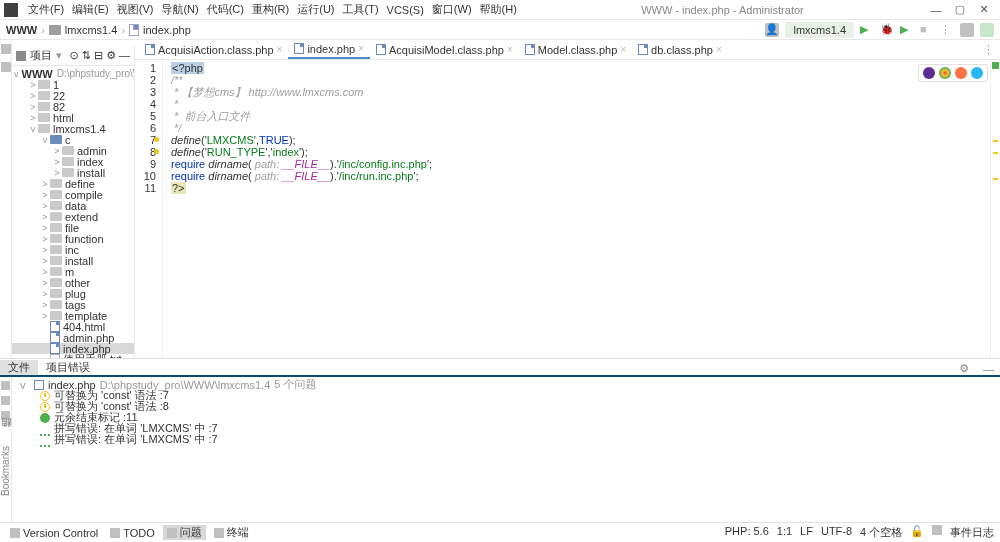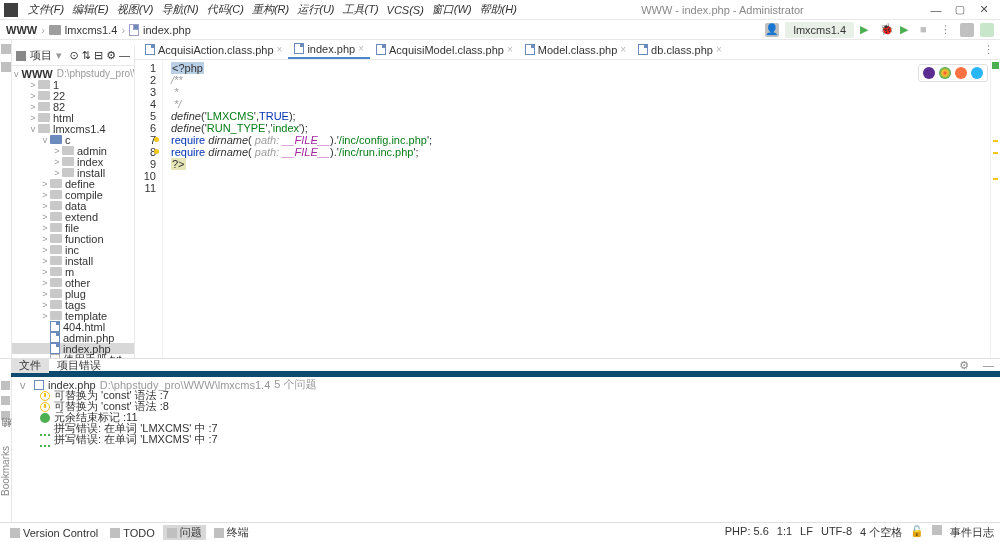--- a/index.html
+++ b/index.html
@@ -1,19 +1,19 @@
 <!DOCTYPE html>
 <html><head>
 <meta charset="utf-8">
 <style>
 *{margin:0;padding:0;box-sizing:border-box;font-family:"Microsoft YaHei",Arial,sans-serif;font-size:11px;color:#333;}
 html,body{width:1000px;height:542px;overflow:hidden;background:#fff;}
 .menubar{height:20px;display:flex;align-items:center;background:#fff;border-bottom:1px solid #e8e8e8;padding:0 4px;}
 .menubar .logo{width:14px;height:14px;background:#3f3f3f;margin-right:6px;}
-.menubar .mi{padding:0 4px;cursor:default;font-style:italic;}
+.menubar .mi{padding:0 4px;cursor:default;}
 .menubar .center{flex:1;text-align:center;color:#888;}
 .menubar .winbtn{width:24px;text-align:center;color:#555;}
 .breadcrumb{height:20px;display:flex;align-items:center;padding:0 6px;border-bottom:1px solid #e8e8e8;gap:4px;}
 .breadcrumb .dir-icon{width:12px;height:10px;background:#9e9e9e;border-radius:1px;display:inline-block;}
 .breadcrumb .file-icon{width:10px;height:12px;background:#fff;border:1px solid #a0a0c8;display:inline-block;position:relative;}
 .breadcrumb .file-icon:before{content:"";position:absolute;top:0;right:0;width:4px;height:4px;background:#6b8bbd;border-left:1px solid #a0a0c8;border-bottom:1px solid #a0a0c8;}
 .breadcrumb .chev{color:#aaa;}
 .breadcrumb .right-icons{margin-left:auto;display:flex;gap:6px;align-items:center;}
 .breadcrumb .ic{width:14px;height:14px;display:inline-block;border-radius:2px;}
 .body-row{display:flex;height:318px;}
@@ -55,21 +55,21 @@
 .code .kw{color:#0033b3;}
 .code .str{color:#067d17;}
 .code .var{color:#a626a4;font-style:italic;}
 .code .fn{font-style:italic;}
 .right-gutter{width:10px;background:#fff;border-left:1px solid #f0f0f0;position:relative;}
 .right-gutter .sq-top{position:absolute;top:2px;left:1px;width:7px;height:7px;background:#4caf50;}
 .right-gutter .ymark{position:absolute;left:2px;width:5px;height:2px;background:#f5c518;}
 .floating-icons{position:absolute;top:24px;right:12px;display:flex;gap:4px;background:#fff;border:1px solid #e0e0e0;padding:2px 4px;border-radius:3px;}
 .floating-icons .bi{width:12px;height:12px;border-radius:50%;}
 .problems-panel{border-top:1px solid #e0e0e0;height:164px;display:flex;flex-direction:column;}
-.ptabs{height:18px;display:flex;align-items:center;border-bottom:6px solid #0c4a6e;margin-left:11px;}
+.ptabs{height:18px;display:flex;align-items:flex-end;border-bottom:2px solid #0c4a6e;}
 .ptabs .pt{padding:0 8px;cursor:default;}
 .ptabs .pt.active{background:#e0e0e0;}
 .ptabs .gear{margin-left:auto;padding:0 8px;color:#888;}
 .pbody{flex:1;display:flex;}
 .pside{width:12px;border-right:1px solid #e8e8e8;display:flex;flex-direction:column;align-items:center;gap:6px;padding-top:4px;}
 .pside .pi{width:9px;height:9px;background:#c0c0c0;}
 .plist{flex:1;padding:2px 0;}
 .plist .prow{height:11px;display:flex;align-items:center;padding-left:8px;gap:4px;}
 .plist .prow .ch{color:#999;width:10px;}
 .plist .prow .pic{width:10px;height:10px;}
@@ -327,21 +327,23 @@
           <div>6</div>
           <div class="mark">7</div>
           <div class="mark">8</div>
           <div>9</div>
           <div>10</div>
           <div>11</div>
         </div>
       <div class="code">
         <div class="ln"><span class="hl">&lt;?php</span></div>
         <div class="ln cmt">/**</div>
+        <div class="ln cmt"> * 【梦想cms】 http://www.lmxcms.com</div>
         <div class="ln cmt"> * </div>
+        <div class="ln cmt"> *  前台入口文件</div>
         <div class="ln cmt"> */</div>
         <div class="ln"><span class="fn">define</span><span>('</span><span class="str">LMXCMS</span><span>',</span><span class="kw">TRUE</span><span>);</span></div>
         <div class="ln"><span class="fn">define</span><span>('</span><span class="str">RUN_TYPE</span><span>','</span><span class="str">index</span><span>');</span></div>
         <div class="ln"><span class="kw">require </span><span class="fn">dirname</span><span>( </span><span class="cmt">path: </span><span class="var">__FILE__</span><span>).'</span><span class="str">/inc/config.inc.php</span><span>';</span></div>
         <div class="ln"><span class="kw">require </span><span class="fn">dirname</span><span>( </span><span class="cmt">path: </span><span class="var">__FILE__</span><span>).'</span><span class="str">/inc/run.inc.php</span><span>';</span></div>
         <div class="ln"><span class="hl2">?&gt;</span></div>
       </div>
       <div class="right-gutter">
         <div class="sq-top"></div>
         <div class="ymark" style="top:80px;"></div>

